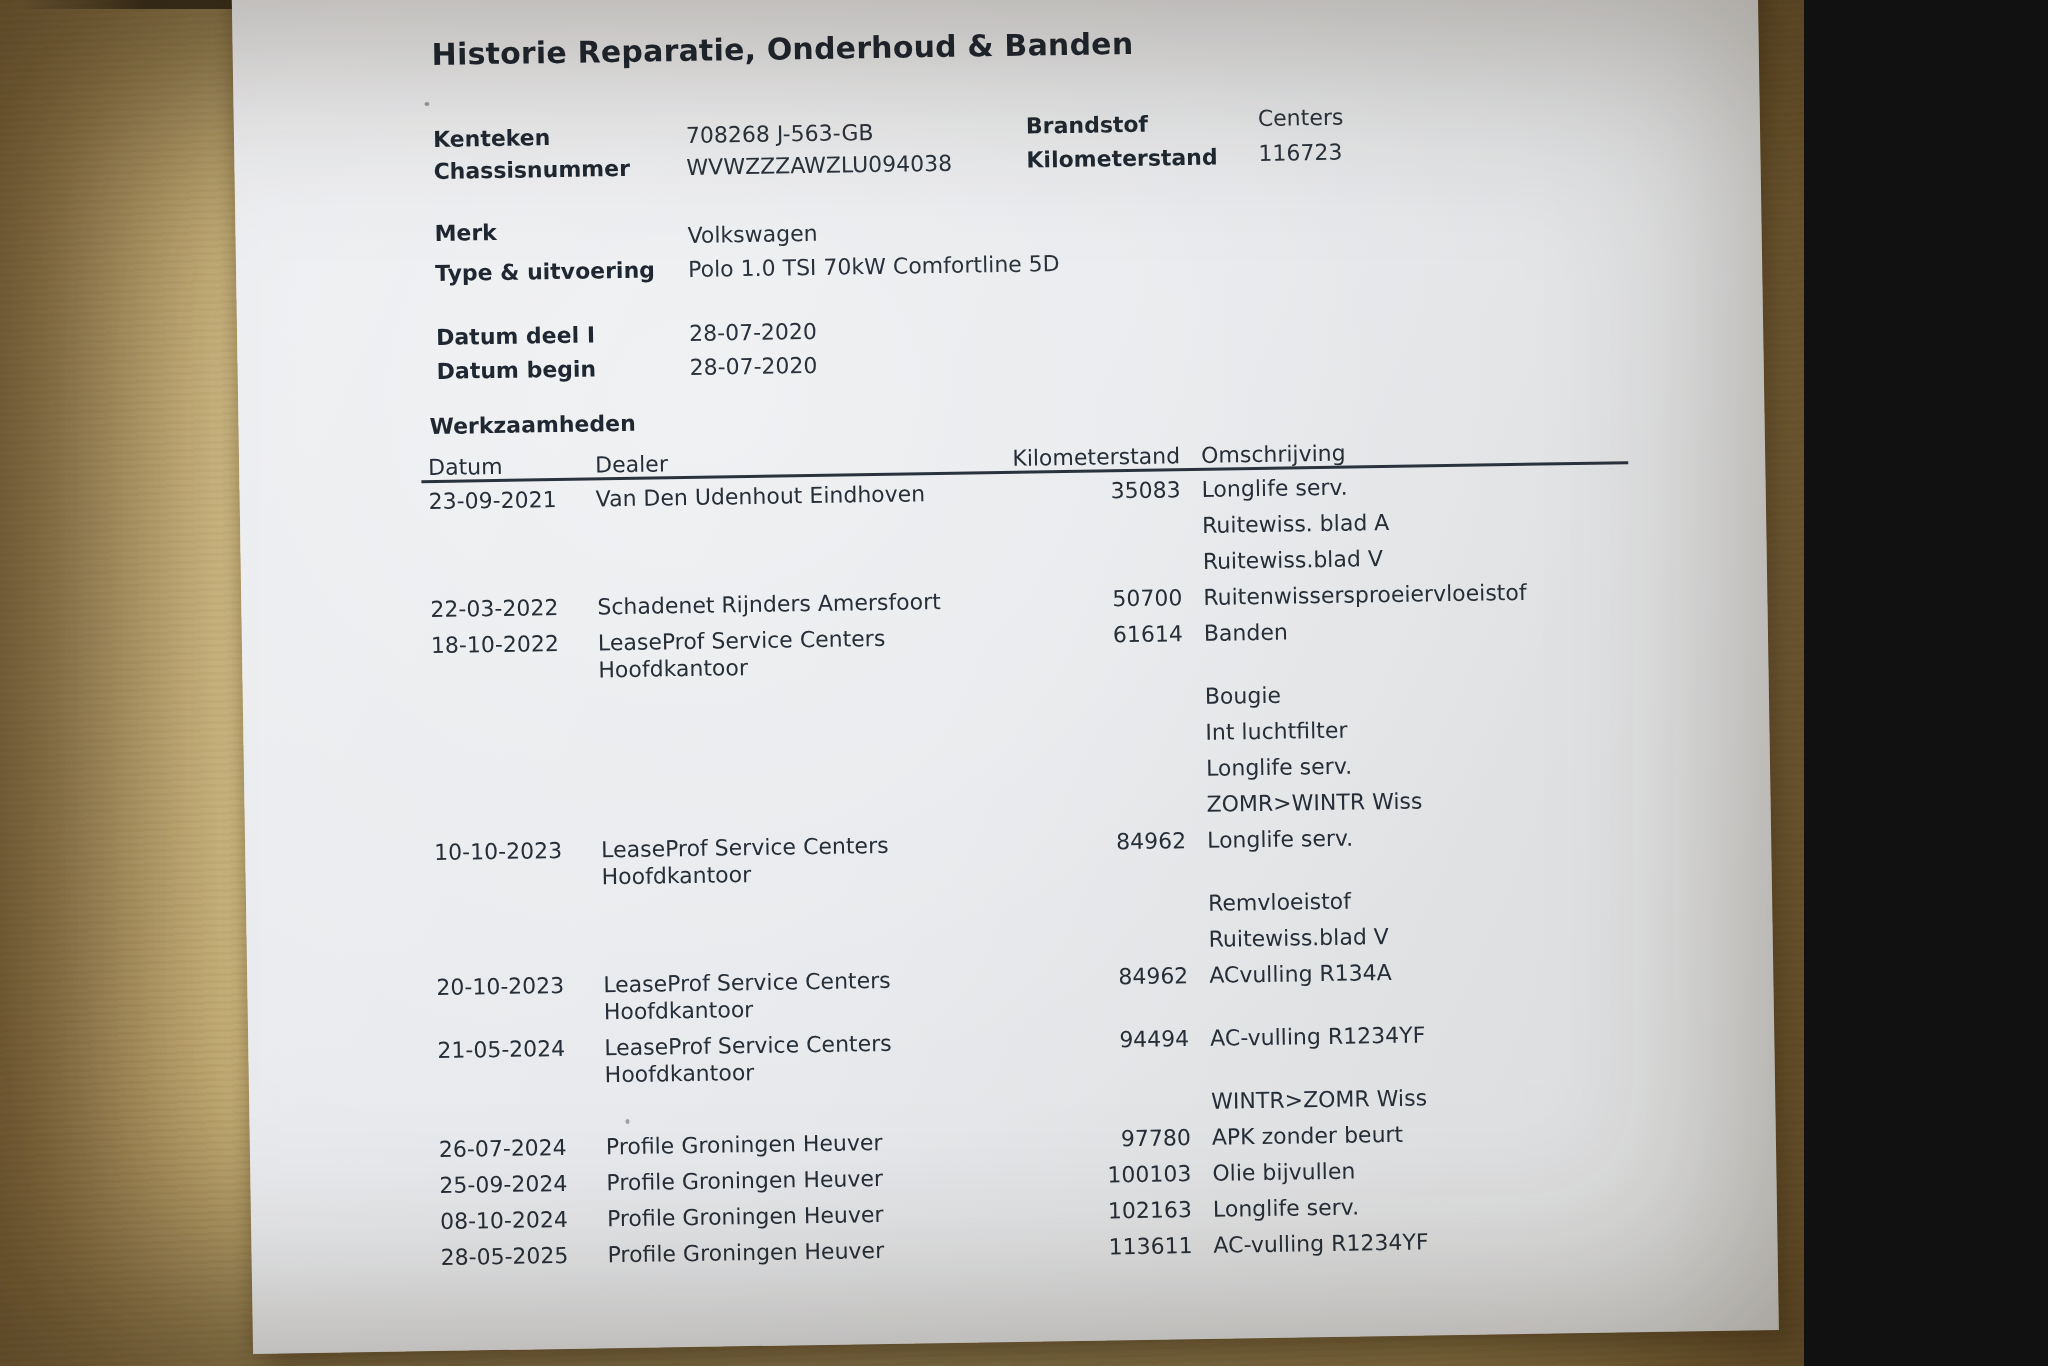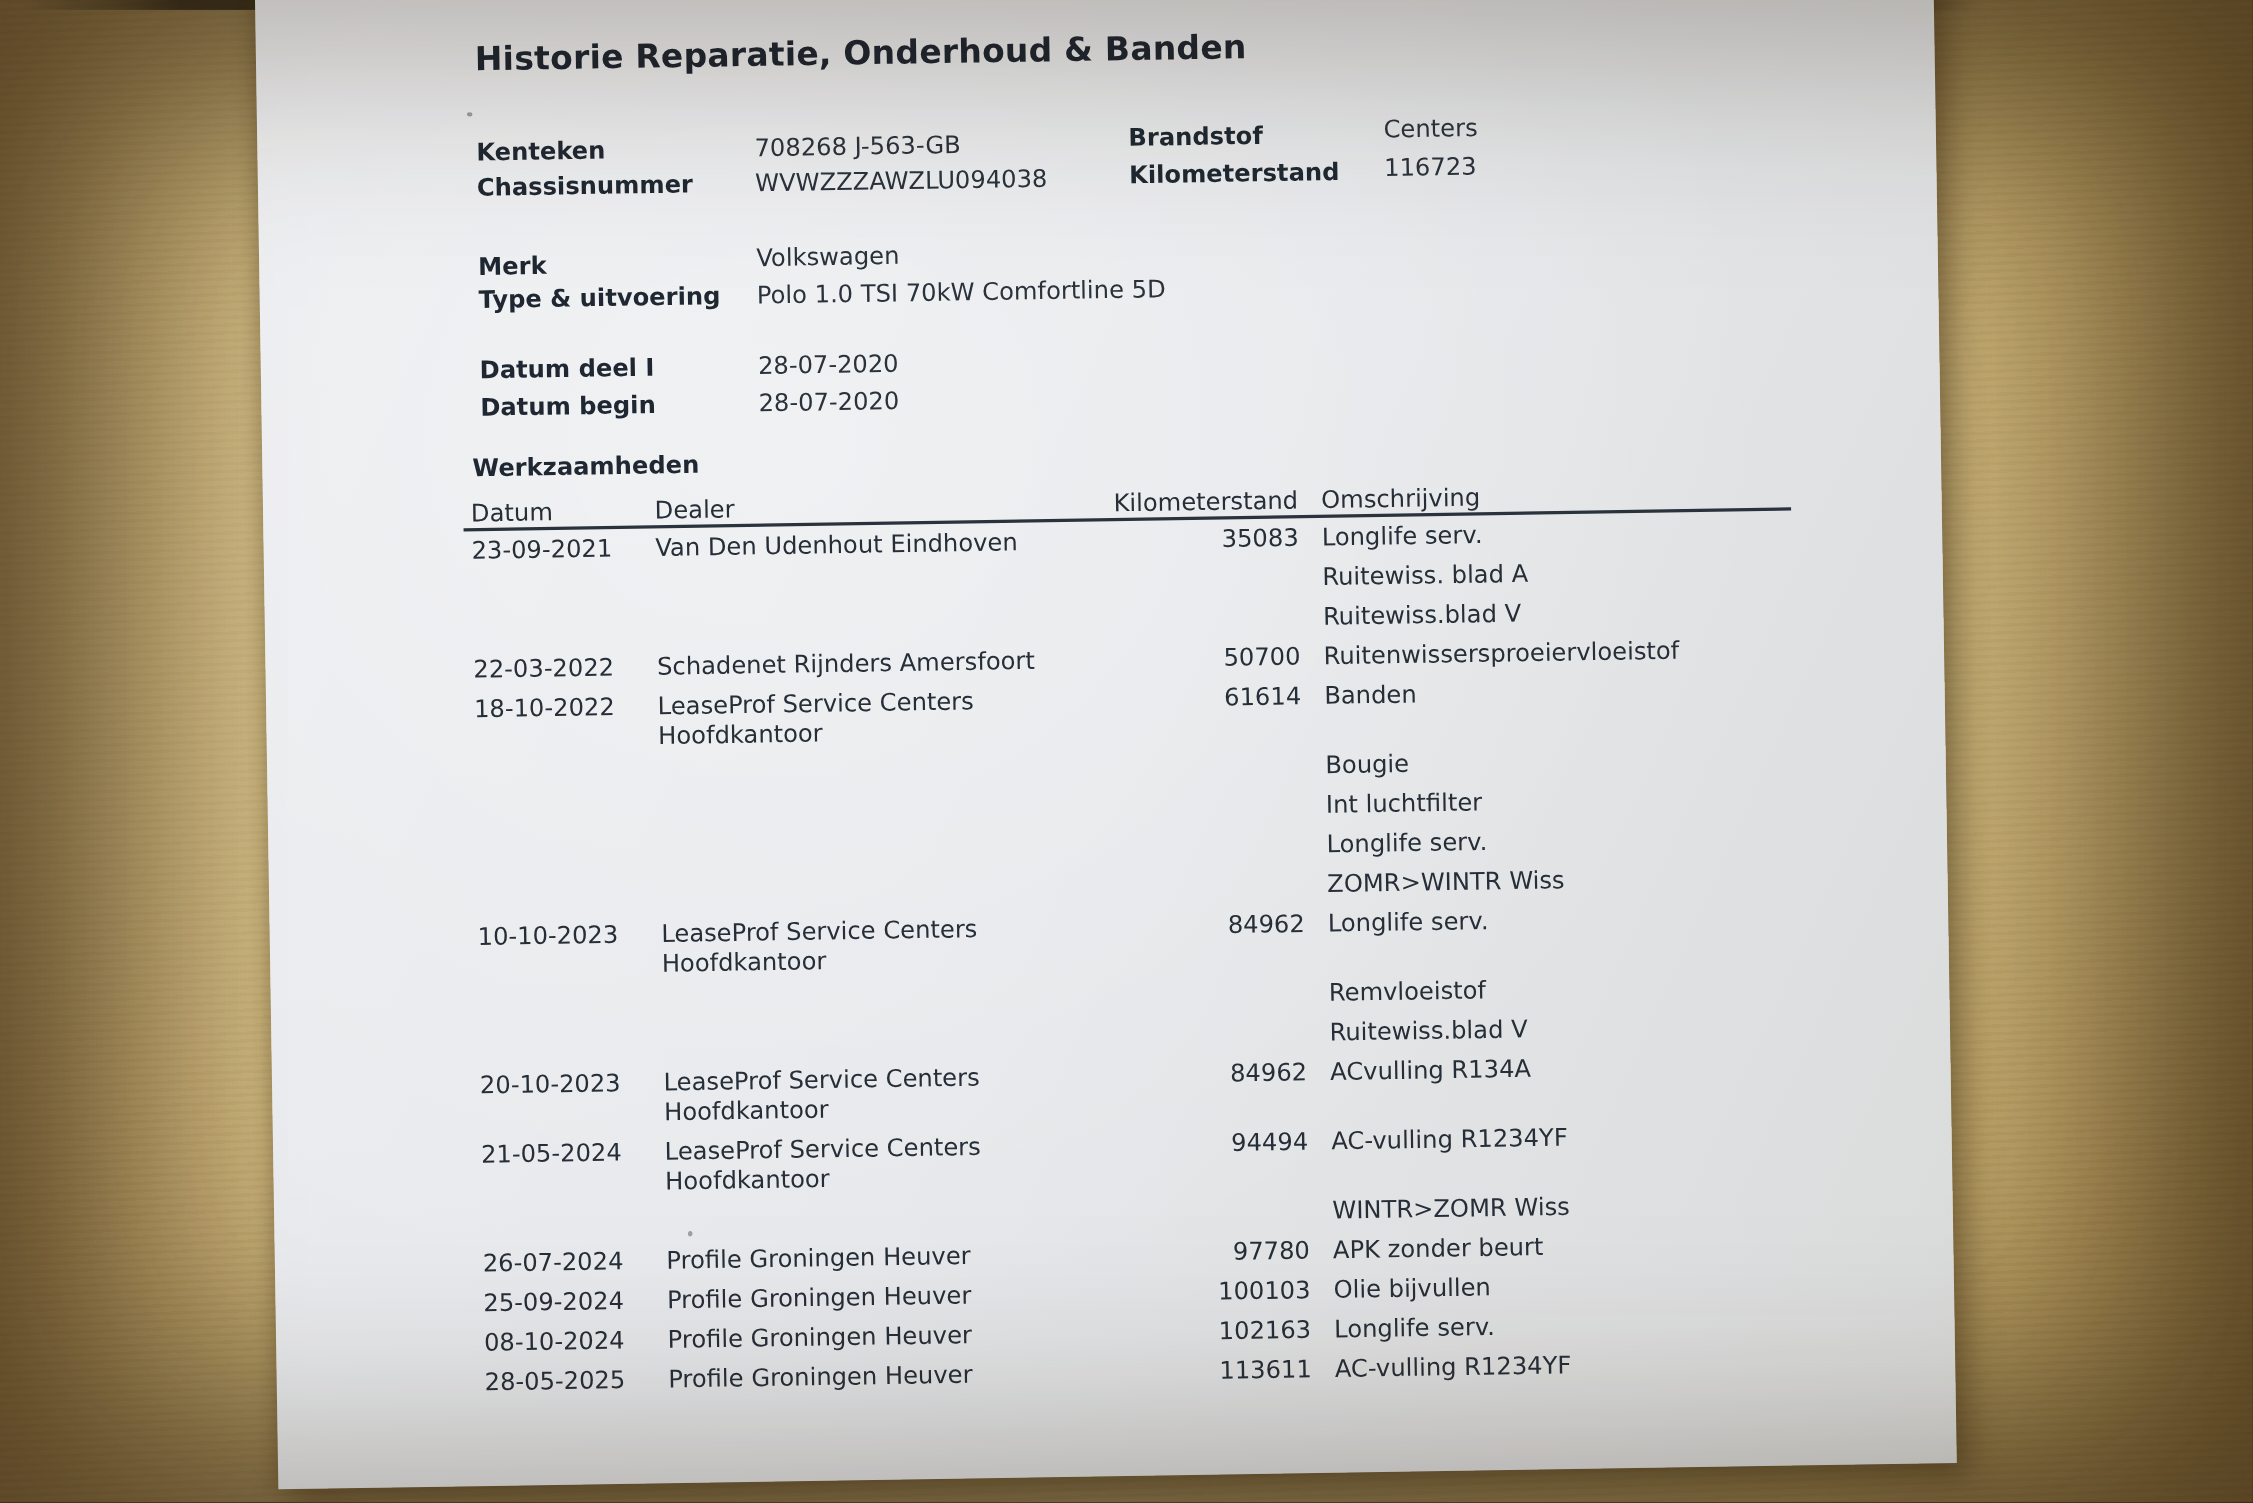--- a/index.html
+++ b/index.html
@@ -1,18 +1,18 @@
 <!DOCTYPE html>
 <html><head>
 <meta charset="utf-8">
 <style>
   html,body{margin:0;padding:0;background:#111;}
   .scene{
     position:relative;
-    width:2048px;height:1366px;
+    width:1804px;height:1366px;
     overflow:hidden;
     font-family:"DejaVu Sans",sans-serif;
     background:
       radial-gradient(ellipse 115% 85% at 46% 42%, rgba(240,226,178,0.50), rgba(0,0,0,0) 62%),
       repeating-linear-gradient(178deg, rgba(140,110,60,0.05) 0 3px, rgba(255,255,255,0.04) 3px 7px),
       linear-gradient(90deg,#b2925a 0%,#d0ba7e 16%,#d8c389 48%,#cab272 80%,#a3854c 100%);
     box-shadow: inset 0 0 240px 90px rgba(55,38,15,0.55);
   }
   .scene::after{ 
     content:"";position:absolute;inset:0;pointer-events:none;
@@ -65,21 +65,21 @@
     <span class="lbl" style="left:199px;top:176px">Kenteken</span>
     <span class="val" style="left:452px;top:176px">708268 J-563-GB</span>
     <span class="lbl" style="left:199px;top:208px">Chassisnummer</span>
     <span class="val" style="left:452px;top:208px">WVWZZZAWZLU094038</span>
 
     <span class="lbl" style="left:792px;top:172px">Brandstof</span>
     <span class="val" style="left:1024px;top:168px">Centers</span>
     <span class="lbl" style="left:792px;top:206px">Kilometerstand</span>
     <span class="val" style="left:1024px;top:203px">116723</span>
 
-    <span class="lbl" style="left:199px;top:280px">Merk</span>
+    <span class="lbl" style="left:199px;top:270px">Merk</span>
     <span class="val" style="left:452px;top:276px">Volkswagen</span>
     <span class="lbl" style="left:199px;top:310px">Type &amp; uitvoering</span>
     <span class="val" style="left:452px;top:310px">Polo 1.0 TSI 70kW Comfortline 5D</span>
 
     <span class="lbl" style="left:199px;top:374px">Datum deel I</span>
     <span class="val" style="left:452px;top:374px">28-07-2020</span>
     <span class="lbl" style="left:199px;top:408px">Datum begin</span>
     <span class="val" style="left:452px;top:408px">28-07-2020</span>
 
     <div class="heading">Werkzaamheden</div>

